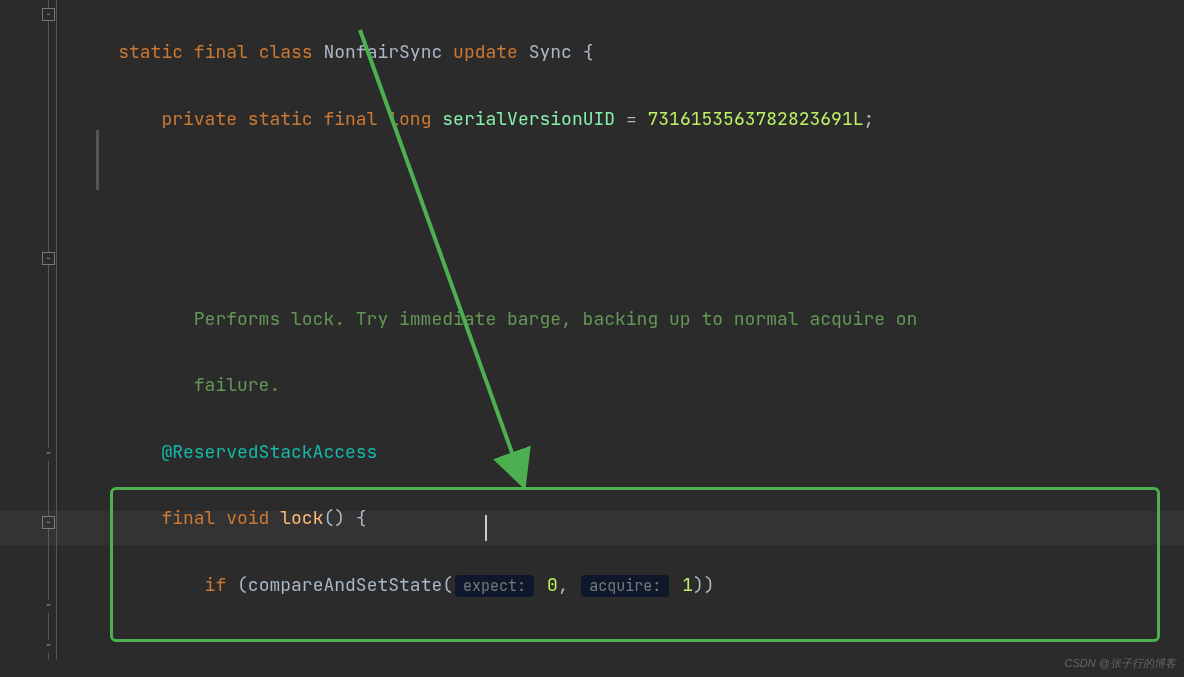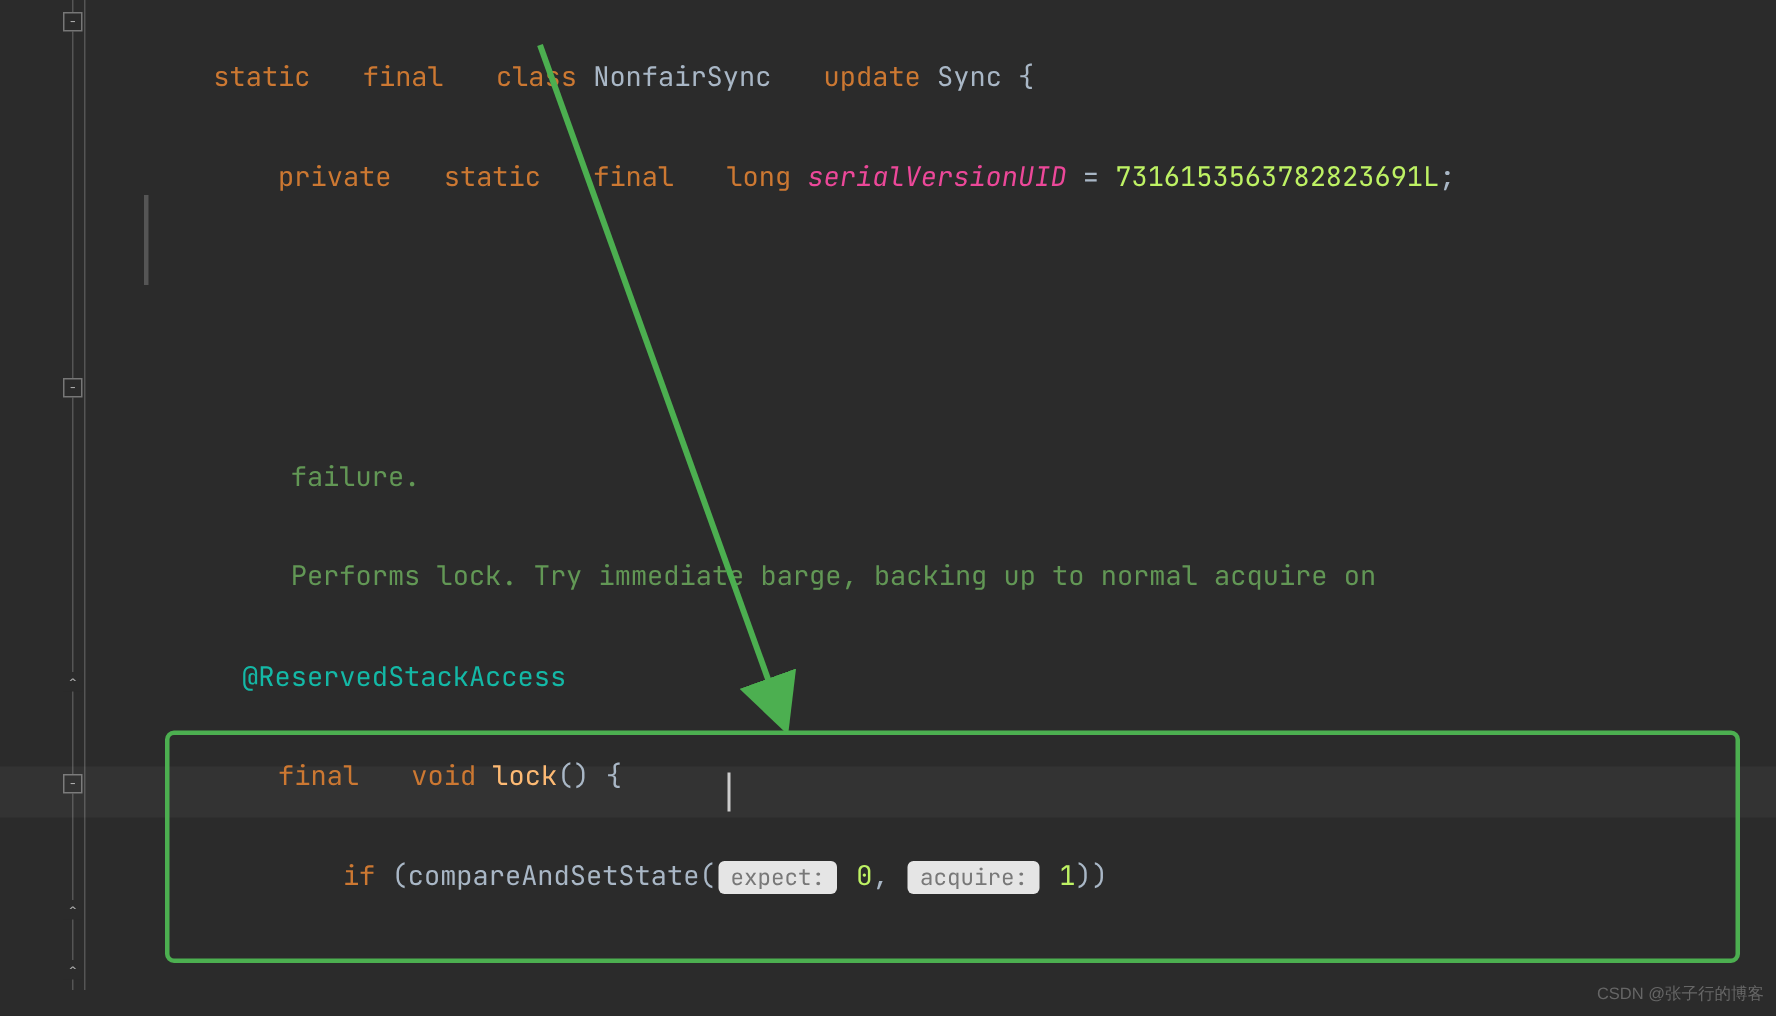--- a/index.html
+++ b/index.html
@@ -50,28 +50,28 @@
     font-size: 9px;
     color: #aaa;
   }
   .code {
     position: absolute;
     left: 75px;
     top: 2px;
     white-space: pre;
   }
   .line { display: block; }
-  .kw { color: #cc7832; margin-left: 24px; }
+  .kw { color: #cc7832; }
   .method { color: #fdba74; }
-  .field-italic { color: #ec4899; font-style: italic; }
+  .field-italic { color: #86efac; }
   .num { color: #bef264; }
   .comment { color: #629755; }
   .annotation { color: #14b8a6; }
   .param-hint {
-    background: #e5e5e5;
+    background: #0f172a;
     color: #787878;
     border-radius: 4px;
     padding: 1px 8px;
     font-size: 15px;
     margin: 0 2px;
   }
   .doc-bar {
     display: inline-block;
     width: 3px;
     height: 60px;
@@ -115,20 +115,21 @@
     left: 0; top: 0;
     pointer-events: none;
   }
   .watermark {
     position: absolute;
     right: 8px;
     bottom: 4px;
     font-size: 11px;
     color: #666;
     font-family: sans-serif;
+    font-style: italic;
   }
 </style>
 </head>
 <body>
 
 <div class="gutter">
   <div class="gutter-line"></div>
   <div class="gutter-line2"></div>
   <div class="fold" style="top:8px;">−</div>
   <div class="fold" style="top:252px;">−</div>
@@ -138,22 +139,22 @@
   <div class="fold" style="top:640px; border:none;">⌃</div>
 </div>
 
 <div class="line-highlight"></div>
 
 <div class="code">
 <span class="line">    <span class="kw">static</span> <span class="kw">final</span> <span class="kw">class</span> <span>NonfairSync</span> <span class="kw">update</span> <span>Sync</span> <span>{</span></span>
 <span class="line">        <span class="kw">private</span> <span class="kw">static</span> <span class="kw">final</span> <span class="kw">long</span> <span class="field-italic">serialVersionUID</span><span> = </span><span class="num">7316153563782823691L</span><span>;</span></span>
 <span class="line"> </span>
 <span class="line"> </span>
+<span class="line comment">           <span>Performs lock. Try immediate barge, backing up to normal acquire on </span></span>
 <span class="line comment">           <span>failure.</span></span>
-<span class="line comment">           <span>Performs lock. Try immediate barge, backing up to normal acquire on </span></span>
 <span class="line">        <span class="annotation">@ReservedStackAccess</span></span>
 <span class="line">        <span class="kw">final</span> <span class="kw">void</span> <span class="method">lock</span><span>() {</span></span>
 <span class="line">            <span class="kw">if</span><span> (</span><span>compareAndSetState</span><span>(</span><span class="param-hint">expect:</span> <span class="num">0</span><span>,</span> <span class="param-hint">acquire:</span> <span class="num">1</span><span>))</span></span>
 
 
 
 
 
 
 

